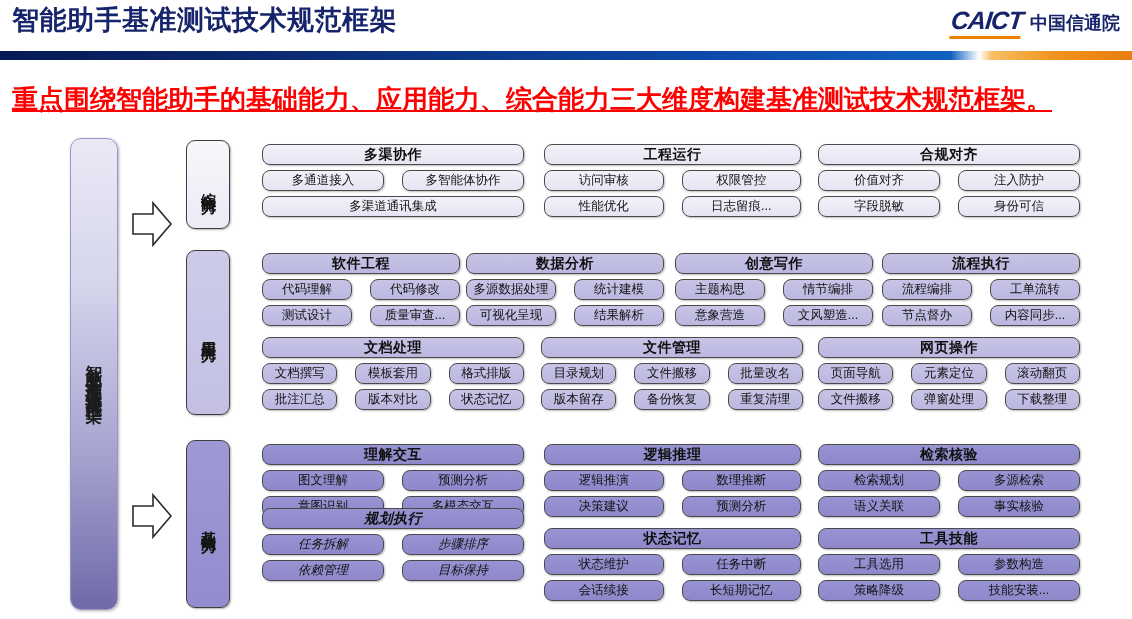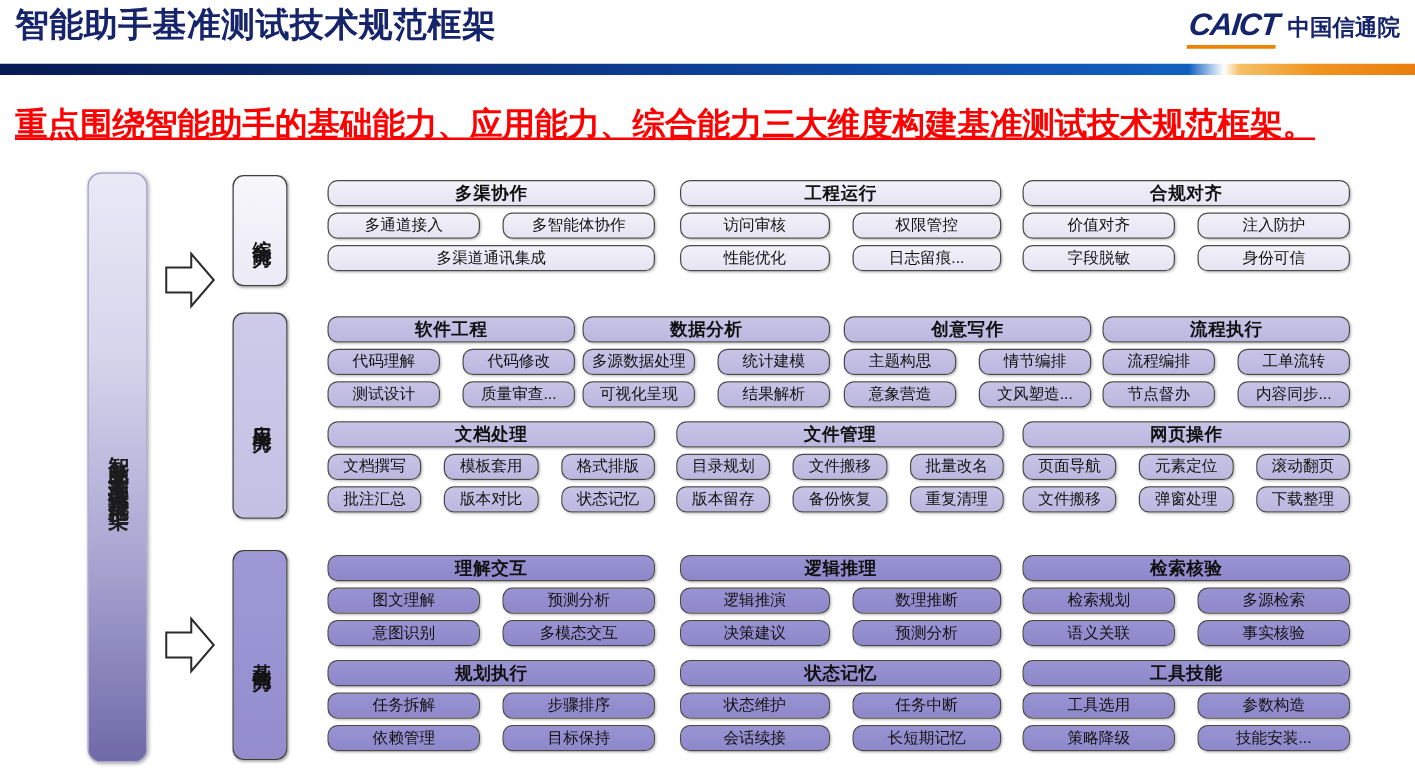--- a/index.html
+++ b/index.html
@@ -287,21 +287,21 @@
     <div class="g-row">
       <div class="cell">检索规划</div>
       <div class="cell">多源检索</div>
     </div>
     <div class="g-row">
       <div class="cell">语义关联</div>
       <div class="cell">事实核验</div>
     </div>
   </div>
 
-  <div class="group skin-jc" style="left:262px; top:528px; width:262px;">
+  <div class="group skin-jc" style="left:262px; top:508px; width:262px;font-style:italic;">
     <div class="g-head">规划执行</div>
     <div class="g-row">
       <div class="cell">任务拆解</div>
       <div class="cell">步骤排序</div>
     </div>
     <div class="g-row">
       <div class="cell">依赖管理</div>
       <div class="cell">目标保持</div>
     </div>
   </div>

